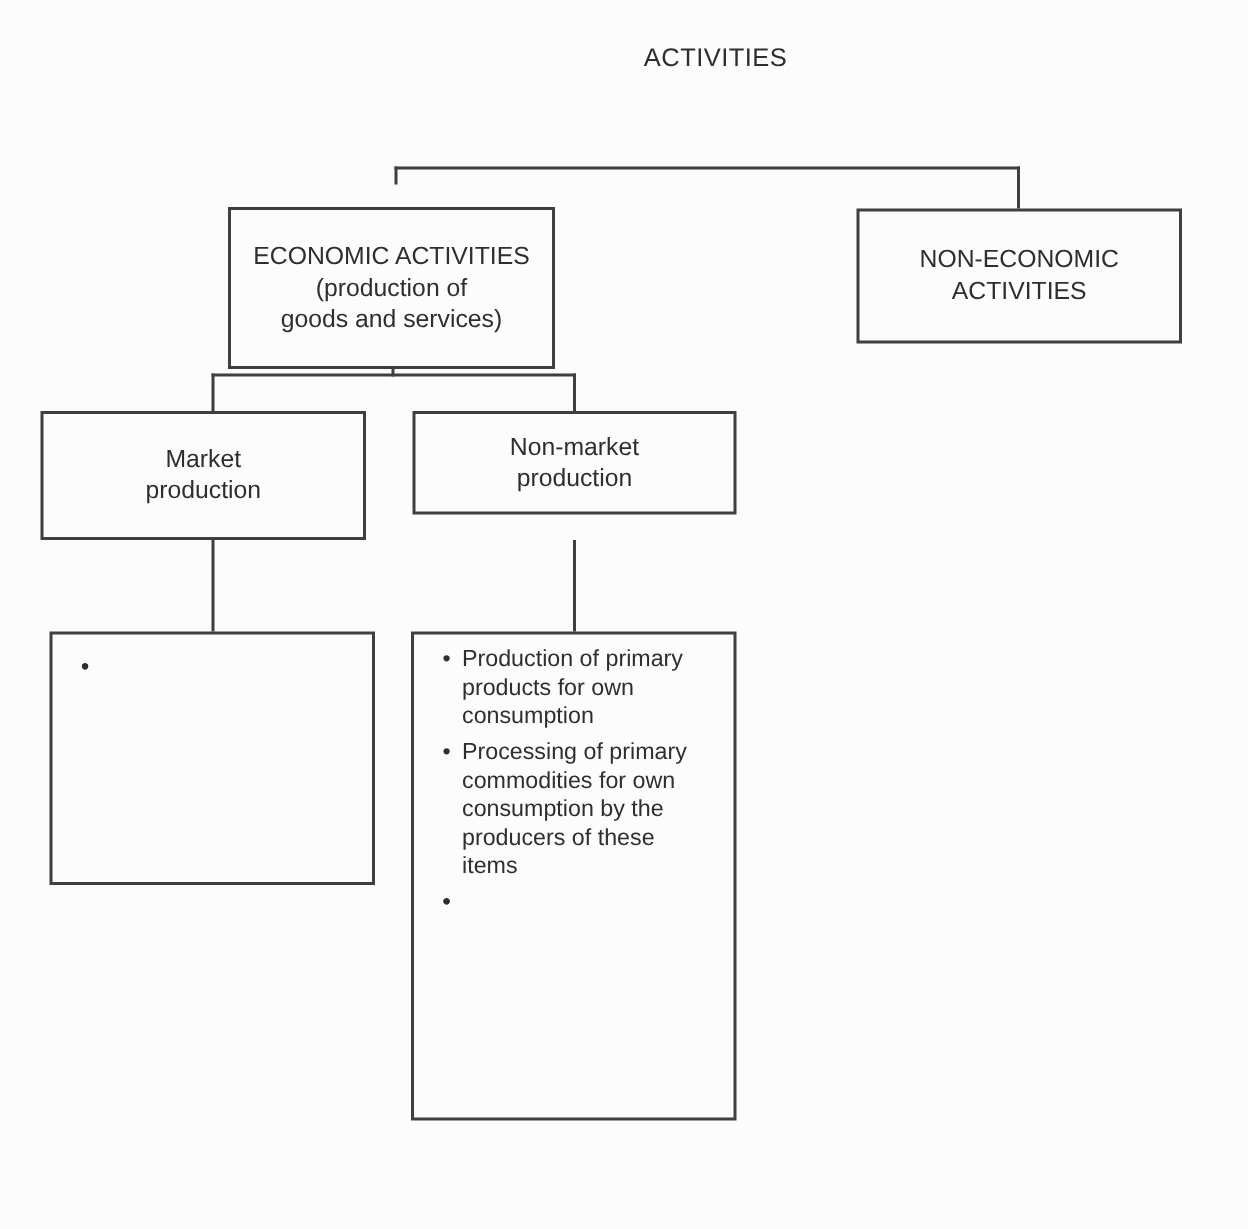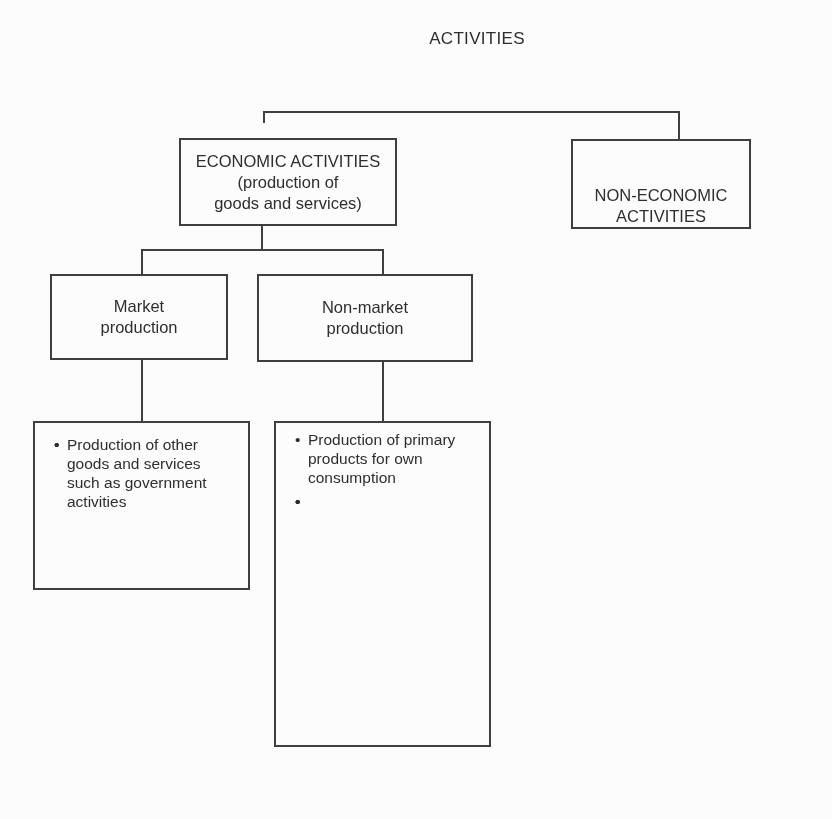--- a/index.html
+++ b/index.html
@@ -37,24 +37,24 @@
     align-items: center;
     justify-content: center;
     text-align: center;
   }
   .node .node-label {
     white-space: pre-line;
     font-size: 16.5px;
     line-height: 21px;
     color: var(--text);
   }
-  .econ-box      { left: 152px; top: 138px; width: 218px; height: 88px; margin-left: 27px; }
-  .nonecon-box   { left: 571px; top: 139px; width: 180px; height: 90px; align-items: flex-end; }
-  .market-box    { left:  50px; top: 274px; width: 178px; height: 86px; }
-  .nonmarket-box { left: 257px; top: 274px; width: 216px; height: 88px; }
+  .econ-box      { left: 152px; top: 138px; width: 218px; height: 108px; }
+  .nonecon-box   { left: 571px; top: 139px; width: 217px; height: 90px; }
+  .market-box    { left:  27px; top: 274px; width: 217px; height: 86px; }
+  .nonmarket-box { left: 275px; top: 274px; width: 216px; height: 69px; }
   .details {
     position: absolute;
     border: 2px solid var(--line);
     background: var(--background);
     padding: 7px 6px 6px 10px;
   }
   .market-details    { left:  33px; top: 421px; width: 217px; height: 169px; }
   .nonmarket-details { left: 274px; top: 421px; width: 217px; height: 326px; }
   .bullet-list { list-style: none; }
   .bullet-list li {
@@ -126,38 +126,39 @@
 production</div>
   </div>
 
   <div class="details market-details">
     <ul class="bullet-list">
       <li>
         <span class="bullet">•</span>
       </li>
       <li>
         <span class="bullet">•</span>
-        <span class="item-text">Production of other
-goods and services
-such as government
-activities</span>
       </li>
     </ul>
   </div>
 
   <div class="details nonmarket-details">
     <ul class="bullet-list">
       <li>
         <span class="bullet">•</span>
         <span class="item-text">Production of primary
 products for own
 consumption</span>
       </li>
       <li>
         <span class="bullet">•</span>
+        <span class="item-text">Processing of primary
+commodities for own
+consumption by the
+producers of these
+items</span>
       </li>
       <li>
         <span class="bullet">•</span>
       </li>
       <li>
         <span class="bullet">•</span>
       </li>
     </ul>
   </div>
 

